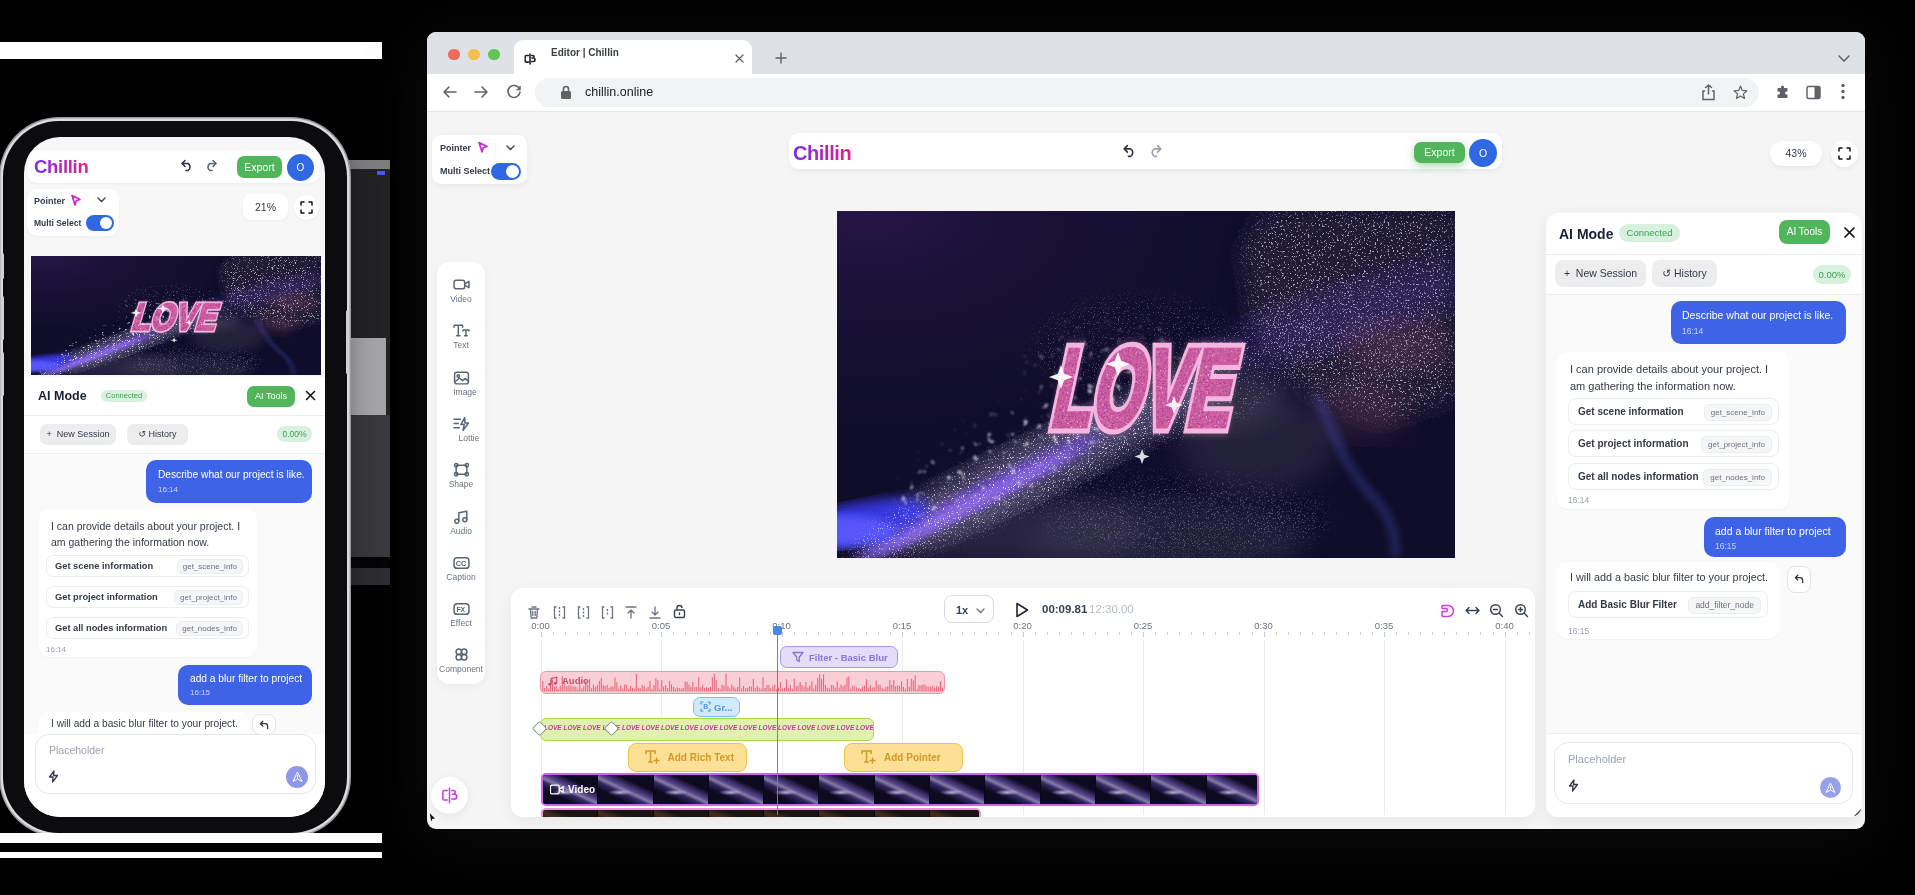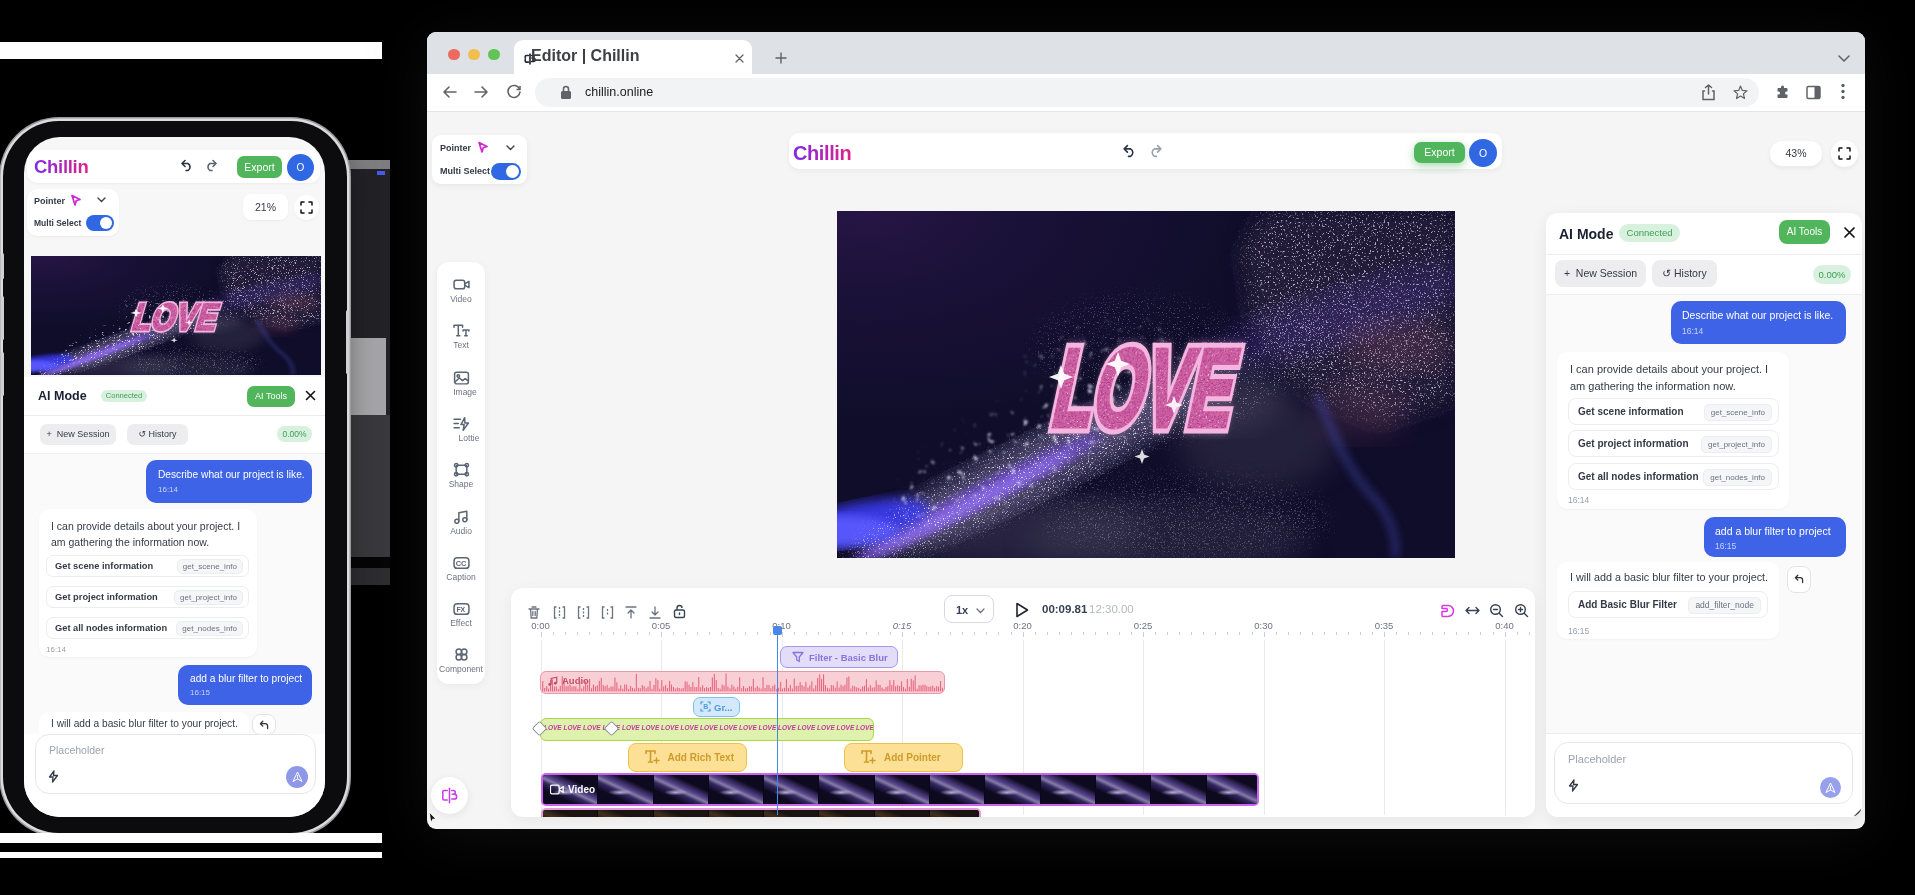--- a/index.html
+++ b/index.html
@@ -225,21 +225,21 @@
     <div class="a" style="left:41px;top:16.5px;width:11.5px;height:11.5px;border-radius:50%;background:#f4bd4f;"></div>
     <div class="a" style="left:61px;top:16.5px;width:11.5px;height:11.5px;border-radius:50%;background:#61c455;"></div>
     <div class="a" style="left:87px;top:8px;width:238px;height:34px;background:#fff;border-radius:9px 9px 0 0;"></div>
     <div class="a" style="left:97px;top:19px;width:12px;height:12px;"><svg width="12" height="12" viewBox="0 0 19 19">
         <g fill="none" stroke="#23262e" stroke-width="2.6" stroke-linecap="round">
           <path d="M9.5 1.5 V17.5"></path>
           <path d="M7 4 H3.5 Q2 4 2 5.5 V8 Q2 9 3 9 Q2 9 2 10 V13 Q2 14.5 3.5 14.5 H7"></path>
           <path d="M12 4 H14 Q16 4 16 6 Q16 8 14 8 H12.5 M12.5 8 H15 Q17.5 8 17.5 10.8 Q17.5 13.5 15 13.5 H12"></path>
         </g>
       </svg></div>
-    <div class="a" style="left:104px;top:15px;font-size:16px;color:#3c4043;font-weight:bold;">Editor | Chillin</div>
+    <div class="a" style="left:124px;top:15px;font-size:10px;color:#3c4043;font-weight:bold;">Editor | Chillin</div>
     <svg class="a" style="left:308px;top:22px" width="9" height="9" viewBox="0 0 9 9">
       <path d="M1 1 L8 8 M8 1 L1 8" stroke="#5f6368" stroke-width="1.3" stroke-linecap="round"></path>
     </svg>
     <svg class="a" style="left:348px;top:20px" width="12" height="12" viewBox="0 0 12 12">
       <path d="M6 1 V11 M1 6 H11" stroke="#5f6368" stroke-width="1.4" stroke-linecap="round"></path>
     </svg>
     <svg class="a" style="left:1411px;top:23px" width="12" height="7" viewBox="0 0 12 7">
       <path d="M1 1 L6 6 L11 1" fill="none" stroke="#5f6368" stroke-width="1.5" stroke-linecap="round"></path>
     </svg>
     <div class="a" style="left:0;top:42px;width:1438px;height:37px;background:#fff;"></div>
@@ -602,21 +602,21 @@
         <circle cx="6.5" cy="6.5" r="4.8" fill="none" stroke="#374151" stroke-width="1.4"></circle>
         <path d="M10.2 10.2 L13.5 13.5 M4.5 6.5 H8.5" stroke="#374151" stroke-width="1.4" stroke-linecap="round"></path>
       </svg>
       <svg class="a" style="left:1003px;top:15px" width="15" height="15" viewBox="0 0 15 15">
         <circle cx="6.5" cy="6.5" r="4.8" fill="none" stroke="#374151" stroke-width="1.4"></circle>
         <path d="M10.2 10.2 L13.5 13.5 M4.5 6.5 H8.5 M6.5 4.5 V8.5" stroke="#374151" stroke-width="1.4" stroke-linecap="round"></path>
       </svg>
       <div class="a" style="left:14.5px;top:32px;width:30px;text-align:center;font-size:9.5px;color:#6b7280;">0:00</div>
       <div class="a" style="left:135.0px;top:32px;width:30px;text-align:center;font-size:9.5px;color:#6b7280;">0:05</div>
       <div class="a" style="left:255.5px;top:32px;width:30px;text-align:center;font-size:9.5px;color:#6b7280;">0:10</div>
-      <div class="a" style="left:376.0px;top:32px;width:30px;text-align:center;font-size:9.5px;color:#6b7280;font-style:italic;">0:15</div>
+      <div class="a" style="left:376.0px;top:32px;width:30px;text-align:center;font-size:9.5px;color:#6b7280;">0:15</div>
       <div class="a" style="left:496.5px;top:32px;width:30px;text-align:center;font-size:9.5px;color:#6b7280;">0:20</div>
       <div class="a" style="left:617.0px;top:32px;width:30px;text-align:center;font-size:9.5px;color:#6b7280;">0:25</div>
       <div class="a" style="left:737.5px;top:32px;width:30px;text-align:center;font-size:9.5px;color:#6b7280;">0:30</div>
       <div class="a" style="left:858.0px;top:32px;width:30px;text-align:center;font-size:9.5px;color:#6b7280;">0:35</div>
       <div class="a" style="left:978.5px;top:32px;width:30px;text-align:center;font-size:9.5px;color:#6b7280;">0:40</div>
       <div class="a" style="left:29.5px;top:52px;width:1px;height:175px;background:#e8eaee;"></div>
       <div class="a" style="left:150.0px;top:52px;width:1px;height:175px;background:#e8eaee;"></div>
       <div class="a" style="left:270.5px;top:52px;width:1px;height:175px;background:#e8eaee;"></div>
       <div class="a" style="left:391.0px;top:52px;width:1px;height:175px;background:#e8eaee;"></div>
       <div class="a" style="left:511.5px;top:52px;width:1px;height:175px;background:#e8eaee;"></div>

